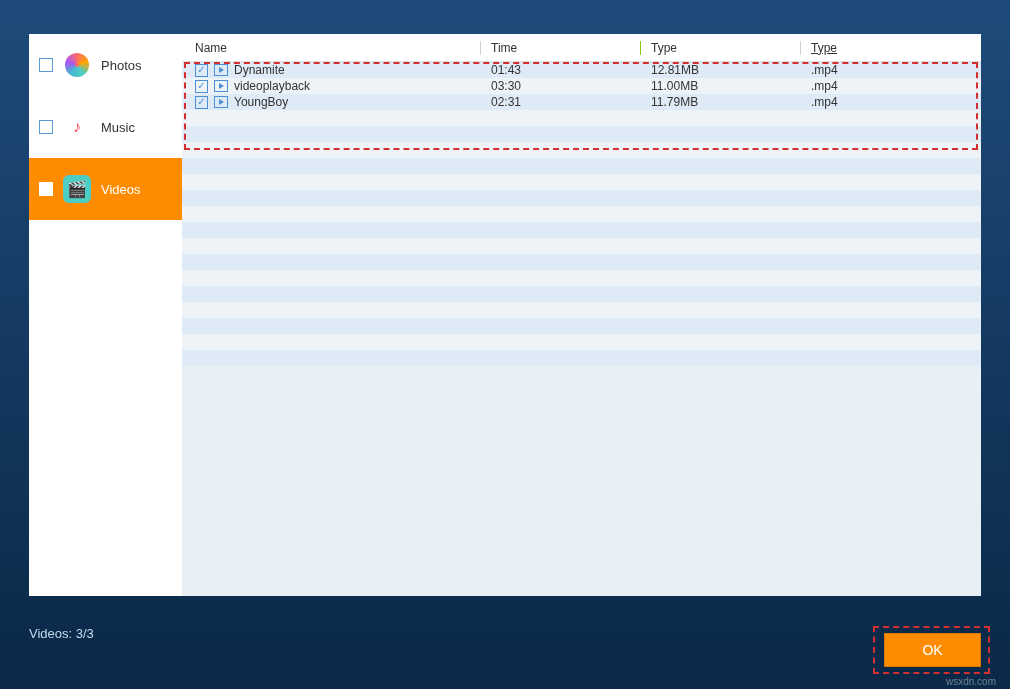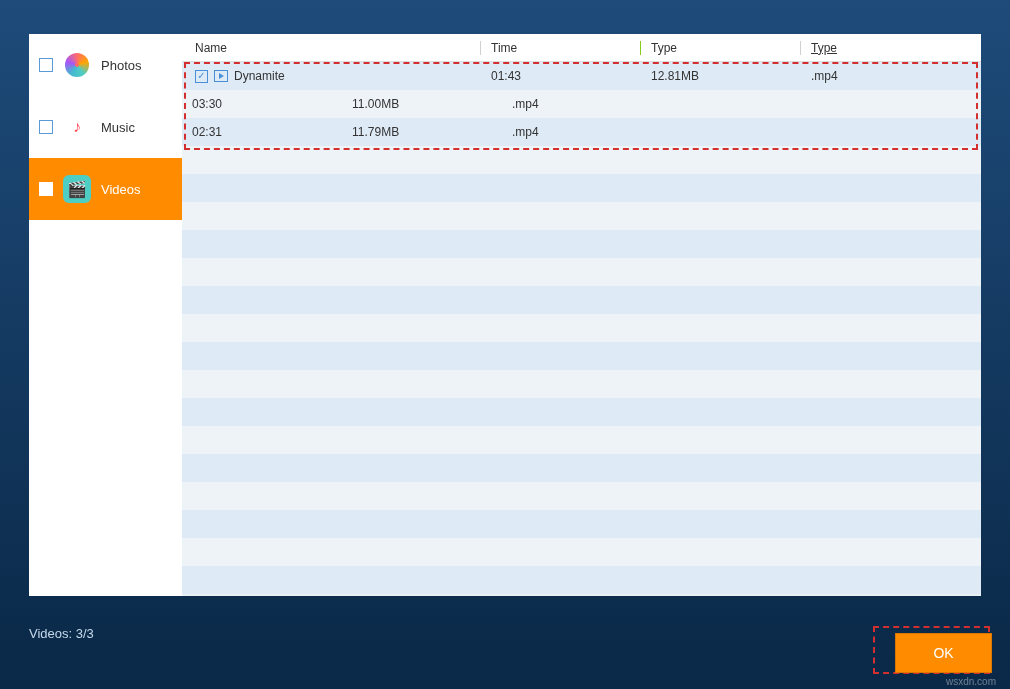--- a/index.html
+++ b/index.html
@@ -15,36 +15,36 @@
     .icon-photos { background: radial-gradient(circle, #ff6b6b 2px, transparent 2px), conic-gradient(#ff6b6b, #ffa500, #4ecdc4, #45b7d1, #a855f7, #ff6b6b); border-radius:50% 50% 50% 50%; width:24px; height:24px; }
     .icon-music { background:#fff; color:#ff4757; }
     .icon-videos { background:#4ecdc4; color:#333; }
     .content { flex: 1; display: flex; flex-direction: column; background: #e8eff5; }
     .table-header { display: flex; height: 28px; align-items: center; background: #ffffff; font-size: 12px; color: #333; border-bottom: 1px solid #ddd; }
     .col-name { width: 299px; padding-left: 13px; border-right: 1px solid #d0d0d0; }
     .col-time { width: 160px; padding-left: 10px; border-right: 1px solid #84cc16; }
     .col-size { width: 160px; padding-left: 10px; border-right: 1px solid #d0d0d0; }
     .col-type { flex:1; padding-left: 10px; text-decoration: underline; }
     .table-body { flex:1; overflow:auto; }
-    .table-row { display:flex; height:28px; align-items:center; font-size:12px; color:#333; }
+    .table-row { display:flex; height:16px; align-items:center; font-size:12px; color:#333; }
     .table-row:nth-child(odd) { background:#deeaf6; }
     .table-row:nth-child(even) { background:#eef3f8; }
     .row-name { width:299px; padding-left:13px; display:flex; align-items:center; gap:6px; }
     .row-time { width:160px; padding-left:10px; }
     .row-size { width:160px; padding-left:10px; }
     .row-type { flex:1; padding-left:10px; }
     .row-check { width:13px; height:13px; border:1px solid #4a90d9; display:flex; align-items:center; justify-content:center; color:#4a90d9; font-size:10px; line-height:1; flex-shrink:0; }
     .row-check::after { content:"✓"; }
     .video-icon { width:14px; height:12px; border:1px solid #4a90d9; display:flex; align-items:center; justify-content:center; flex-shrink:0; }
     .video-icon::after { content:""; border-left:5px solid #4a90d9; border-top:3px solid transparent; border-bottom:3px solid transparent; }
     .highlight-box { position:absolute; border:2px dashed #d32f2f; pointer-events:none; }
     .highlight-rows { top:62px; left:184px; width:794px; height:88px; }
     .highlight-ok { top:626px; left:873px; width:117px; height:48px; }
     .status-bar { position:absolute; left:29px; top:610px; color:#c5d9ea; font-size:13px;margin-top:16px; }
-    .ok-button { position:absolute; right:18px; top:633px; width:97px; height:40px; background:#ff8c00; border:1px solid #d97700; color:#fff; font-size:14px; cursor:pointer; display:flex; align-items:center; justify-content:center; }
+    .ok-button { position:absolute; right:29px; top:633px; width:97px; height:34px; background:#ff8c00; border:1px solid #d97700; color:#fff; font-size:14px; cursor:pointer; display:flex; align-items:center; justify-content:center; }
     .watermark { position:absolute; right:14px; bottom:2px; font-size:10px; color:rgba(255,255,255,0.4); }
   </style>
 </head>
 <body>
 
 <div class="panel">
   <div class="sidebar">
     <div class="sidebar-item">
       <span class="sidebar-checkbox"></span>
       <span class="sidebar-icon">
@@ -75,25 +75,35 @@
         <div class="row-name">
           <span class="row-check"></span>
           <span class="video-icon"></span>
           <span>Dynamite</span>
         </div>
         <div class="row-time">01:43</div>
         <div class="row-size">12.81MB</div>
         <div class="row-type">.mp4</div>
       </div>
       <div class="table-row">
+        <div class="row-name">
+          <span class="row-check"></span>
+          <span class="video-icon"></span>
+          <span>videoplayback</span>
+        </div>
         <div class="row-time">03:30</div>
         <div class="row-size">11.00MB</div>
         <div class="row-type">.mp4</div>
       </div>
       <div class="table-row">
+        <div class="row-name">
+          <span class="row-check"></span>
+          <span class="video-icon"></span>
+          <span>YoungBoy</span>
+        </div>
         <div class="row-time">02:31</div>
         <div class="row-size">11.79MB</div>
         <div class="row-type">.mp4</div>
       </div>
       <div class="table-row"></div>
       <div class="table-row"></div>
       <div class="table-row"></div>
       <div class="table-row"></div>
       <div class="table-row"></div>
       <div class="table-row"></div>

